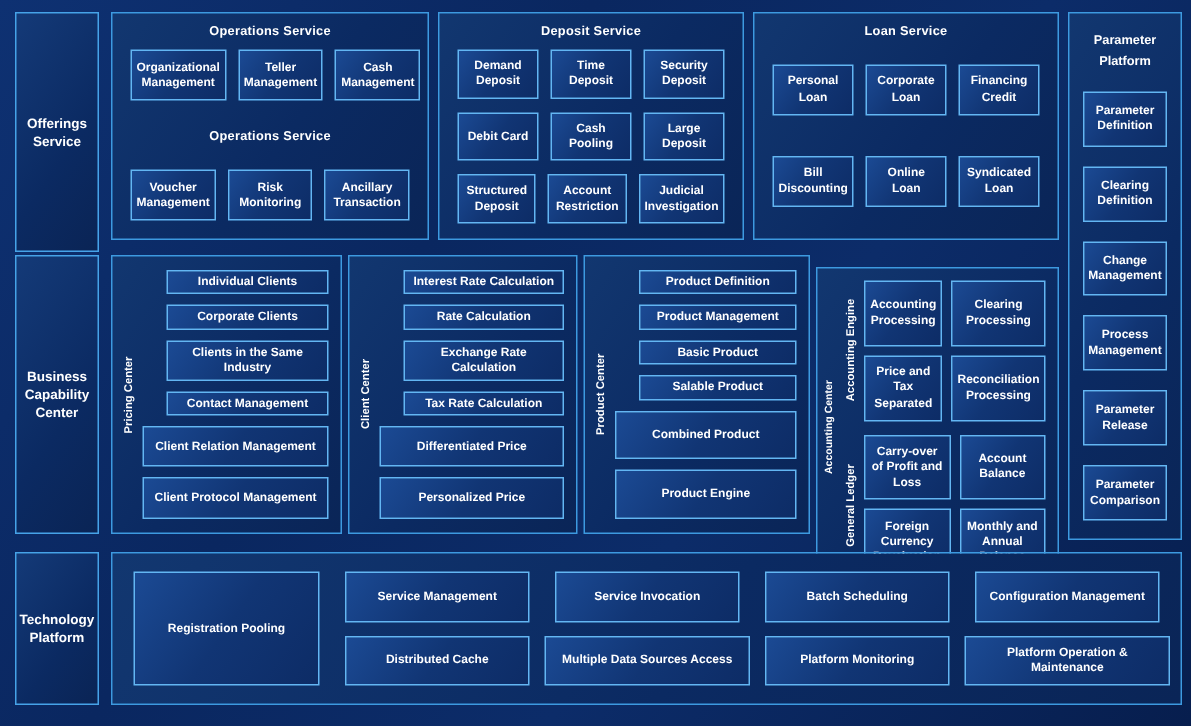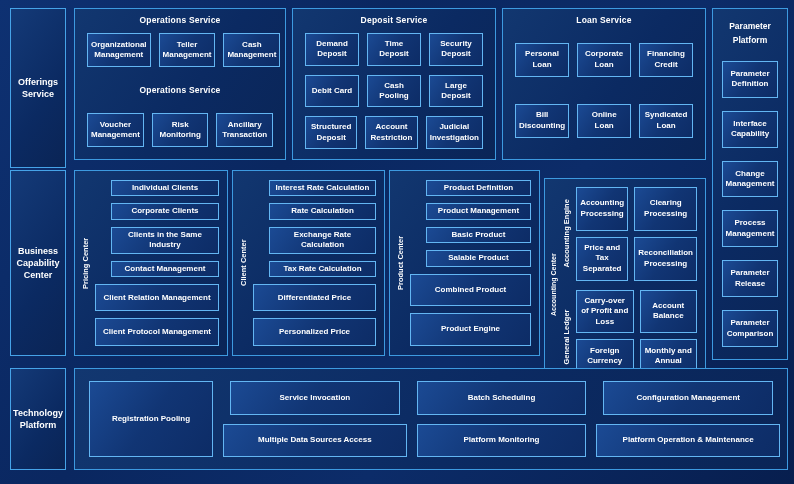--- a/index.html
+++ b/index.html
@@ -129,21 +129,21 @@
         <div class="box">Bill Discounting</div>
         <div class="box">Online Loan</div>
         <div class="box">Syndicated Loan</div>
       </div>
     </div>
   </div>
 
   <div class="panel param-col" style="left:712px;top:8px;width:76px;height:352px;">
     <div class="param-title">Parameter Platform</div>
     <div class="box">Parameter Definition</div>
-    <div class="box">Interface Capability</div>
+    <div class="box">Clearing Definition</div>
     <div class="box">Change Management</div>
     <div class="box">Process Management</div>
     <div class="box">Parameter Release</div>
     <div class="box">Parameter Comparison</div>
   </div>
 
   <div class="panel mid" style="left:74px;top:170px;width:154px;height:186px;">
     <div class="vlabel" style="width:15px;">Pricing Center</div>
     <div class="mid-content">
       <div class="grid2">
@@ -205,20 +205,24 @@
           <div class="box">Foreign Currency Revaluation</div>
           <div class="box">Monthly and Annual Balance</div>
         </div>
       </div>
     </div>
   </div>
 
   <div class="panel tech" style="left:74px;top:368px;width:714px;height:102px;">
     <div class="box reg">Registration Pooling</div>
     <div class="tech-col">
+      <div class="box">Service Management</div>
+      <div class="box">Distributed Cache</div>
+    </div>
+    <div class="tech-col">
       <div class="box">Service Invocation</div>
       <div class="box wider">Multiple Data Sources Access</div>
     </div>
     <div class="tech-col">
       <div class="box">Batch Scheduling</div>
       <div class="box">Platform Monitoring</div>
     </div>
     <div class="tech-col">
       <div class="box">Configuration Management</div>
       <div class="box wider">Platform Operation &amp; Maintenance</div>

